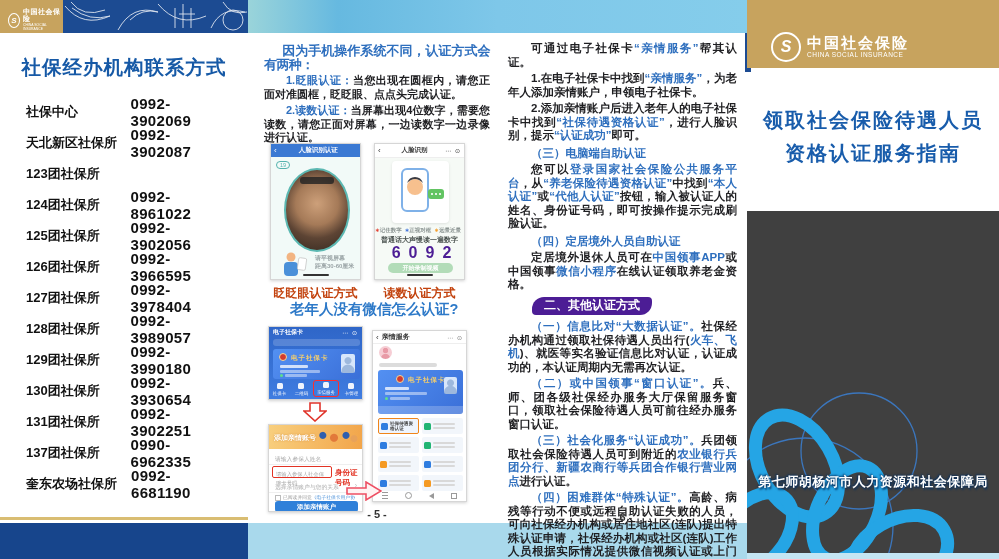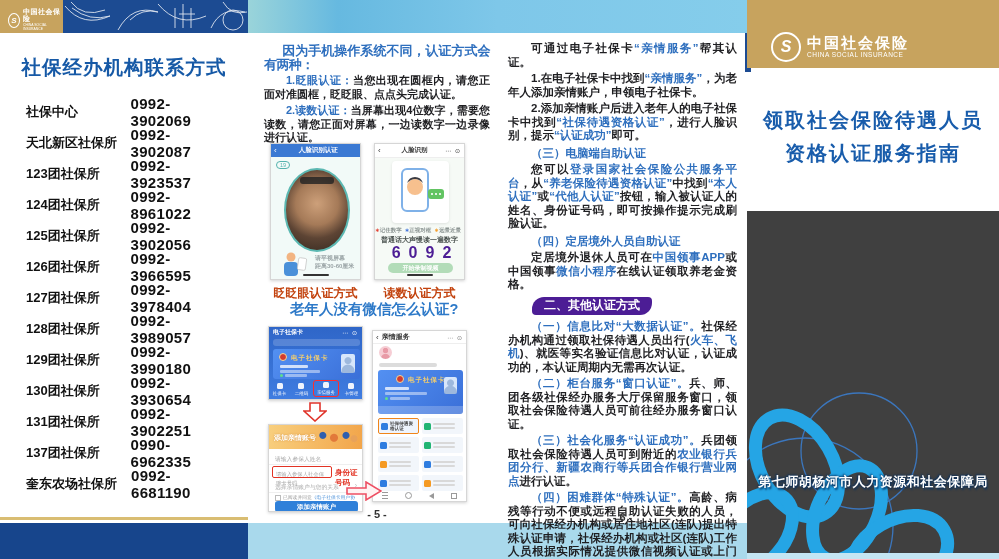--- a/index.html
+++ b/index.html
@@ -202,21 +202,20 @@
       <div class="contact-row">
         <span class="nm">社保中心</span>
         <span class="ph">0992-3902069</span>
       </div>
       <div class="contact-row">
         <span class="nm">天北新区社保所</span>
         <span class="ph">0992-3902087</span>
       </div>
       <div class="contact-row">
         <span class="nm">123团社保所</span>
-        <span class="ph">0992-3923537</span>
       </div>
       <div class="contact-row">
         <span class="nm">124团社保所</span>
         <span class="ph">0992-8961022</span>
       </div>
       <div class="contact-row">
         <span class="nm">125团社保所</span>
         <span class="ph">0992-3902056</span>
       </div>
       <div class="contact-row">
@@ -464,21 +463,21 @@
   <div class="abs right-text rt-col" id="rightText">
       <p class="rt body"><span>可通过电子社保卡</span><span class="c-blue">“亲情服务”</span><span>帮其认证。</span></p>
       <p class="rt body"><span>1.在电子社保卡中找到</span><span class="c-blue">“亲情服务”</span><span>，为老年人添加亲情账户，申领电子社保卡。</span></p>
       <p class="rt body"><span>2.添加亲情账户后进入老年人的电子社保卡中找到</span><span class="c-blue">“社保待遇资格认证”</span><span>，进行人脸识别，提示</span><span class="c-blue">“认证成功”</span><span>即可。</span></p>
       <p class="rt heading"><span>（三）电脑端自助认证</span></p>
       <p class="rt body"><span>您可以</span><span class="c-blue">登录国家社会保险公共服务平台</span><span>，从</span><span class="c-blue">“养老保险待遇资格认证”</span><span>中找到</span><span class="c-blue">“本人认证”</span><span>或</span><span class="c-blue">“代他人认证”</span><span>按钮，输入被认证人的姓名、身份证号码，即可按操作提示完成刷脸认证。</span></p>
       <p class="rt heading"><span>（四）定居境外人员自助认证</span></p>
       <p class="rt body"><span>定居境外退休人员可在</span><span class="c-blue">中国领事APP</span><span>或中国领事</span><span class="c-blue">微信小程序</span><span>在线认证领取养老金资格。</span></p>
       <p class="rt badge-wrap"><span class="badge">二、其他认证方式</span></p>
       <p class="rt body"><span class="c-blue">（一）信息比对“大数据认证”。</span><span>社保经办机构通过领取社保待遇人员出行(</span><span class="c-blue">火车、飞机</span><span>)、就医等实名验证信息比对认证，认证成功的，本认证周期内无需再次认证。</span></p>
-      <p class="rt body"><span class="c-blue">（二）柜台服务“窗口认证”。</span><span>兵、师、团各级社保经办服务大厅保留服务窗口，领取社会保险待遇人员可前往经办服务窗口认证。</span></p>
+      <p class="rt body"><span class="c-blue">（二）或中国领事“窗口认证”。</span><span>兵、师、团各级社保经办服务大厅保留服务窗口，领取社会保险待遇人员可前往经办服务窗口认证。</span></p>
       <p class="rt body"><span class="c-blue">（三）社会化服务“认证成功”。</span><span>兵团领取社会保险待遇人员可到附近的</span><span class="c-blue">农业银行兵团分行、新疆农商行等兵团合作银行营业网点</span><span>进行认证。</span></p>
       <p class="rt body"><span class="c-blue">（四）困难群体“特殊认证”。</span><span>高龄、病残等行动不便或远程自助认证失败的人员，可向社保经办机构或居住地社区(连队)提出特殊认证申请，社保经办机构或社区(连队)工作人员根据实际情况提供微信视频认证或上门服务认证。</span></p>
     </div>
   <div class="abs page-num pn-right">- 6 -</div>
 
   <div class="abs cover-gold">
     <div class="cover-logo">
       <span class="ring">S</span>
       <span>
         <div class="t1">中国社会保险</div>

